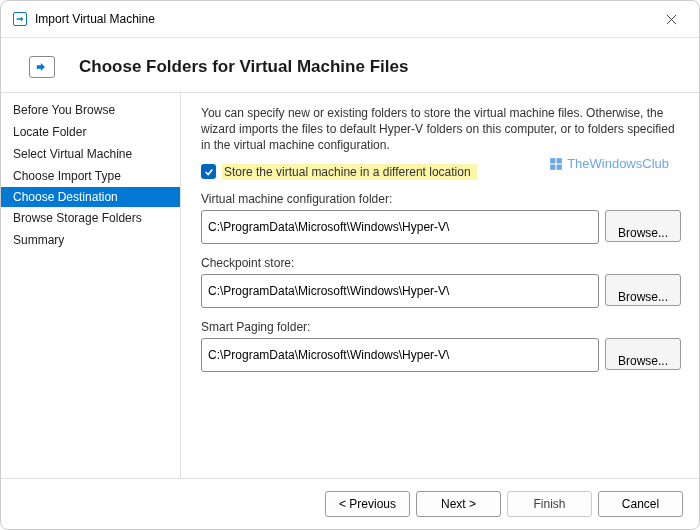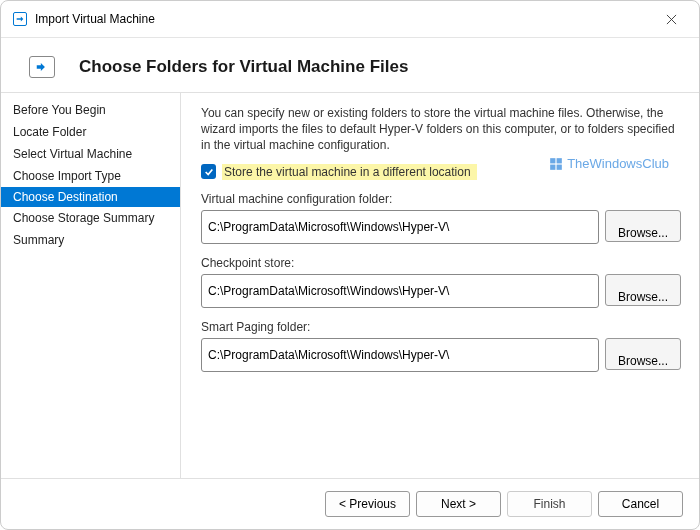--- a/index.html
+++ b/index.html
@@ -57,26 +57,26 @@
         <path fill="#0078d4" d="M14 5l-7 7 7 7v-4h7v-6h-7z" transform="scale(-1,1) translate(-24,0)"></path>
       </svg>
   </div>
   <div class="header-title">Choose Folders for Virtual Machine Files</div>
 </div>
 
 <hr class="divider">
 
 <div class="body">
   <div class="sidebar">
-    <div class="side-item">Before You Begin</div>
+    <div class="side-item">Before You Browse</div>
     <div class="side-item">Locate Folder</div>
     <div class="side-item">Select Virtual Machine</div>
     <div class="side-item">Choose Import Type</div>
     <div class="side-item selected">Choose Destination</div>
-    <div class="side-item">Choose Storage Summary</div>
+    <div class="side-item">Browse Storage Folders</div>
     <div class="side-item">Summary</div>
   </div>
 
   <div class="content">
     <div class="desc">You can specify new or existing folders to store the virtual machine files. Otherwise, the wizard imports the files to default Hyper-V folders on this computer, or to folders specified in the virtual machine configuration.</div>
     <div class="check-row">
       <div class="checkbox">
         <svg viewBox="0 0 12 12">
             <path fill="none" stroke="#fff" stroke-width="2" d="M2 6l3 3 5-6"></path>
           </svg>

